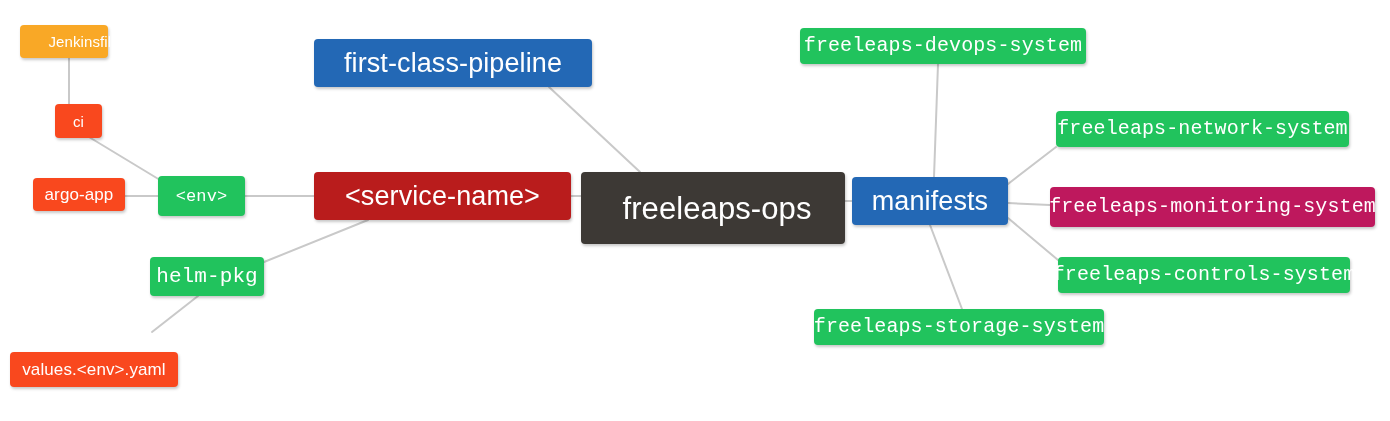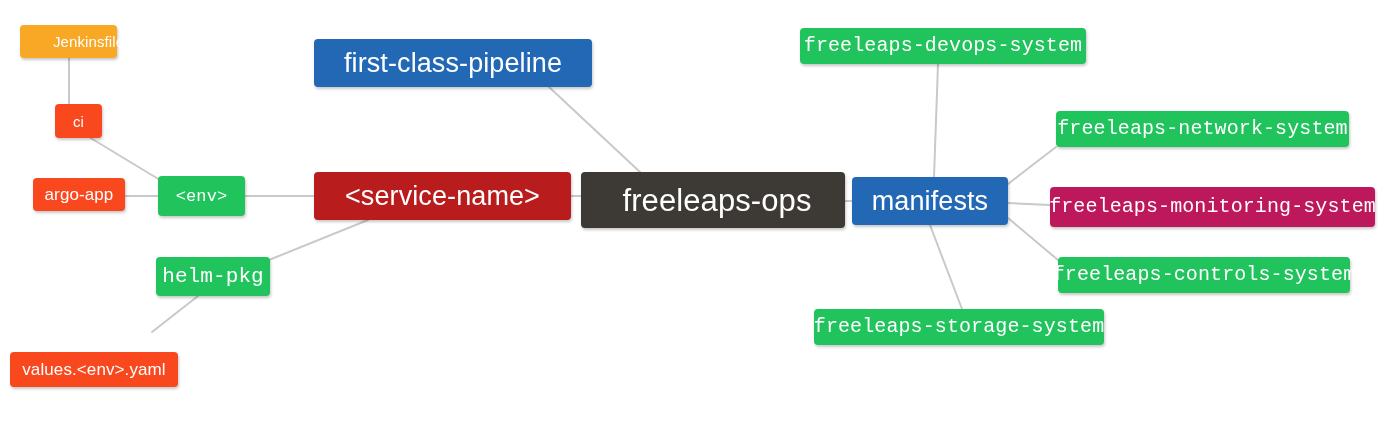--- a/index.html
+++ b/index.html
@@ -57,29 +57,29 @@
       <line x1="549" y1="87" x2="640" y2="172" stroke="#c9c9c9" stroke-width="2" stroke-linecap="round"></line>
       <line x1="571" y1="196" x2="581" y2="196" stroke="#c9c9c9" stroke-width="2" stroke-linecap="round"></line>
       <line x1="845" y1="201" x2="852" y2="201" stroke="#c9c9c9" stroke-width="2" stroke-linecap="round"></line>
       <line x1="934" y1="177" x2="938" y2="64" stroke="#c9c9c9" stroke-width="2" stroke-linecap="round"></line>
       <line x1="1008" y1="184" x2="1056" y2="147" stroke="#c9c9c9" stroke-width="2" stroke-linecap="round"></line>
       <line x1="1008" y1="203" x2="1050" y2="205" stroke="#c9c9c9" stroke-width="2" stroke-linecap="round"></line>
       <line x1="1008" y1="218" x2="1058" y2="260" stroke="#c9c9c9" stroke-width="2" stroke-linecap="round"></line>
       <line x1="930" y1="225" x2="962" y2="309" stroke="#c9c9c9" stroke-width="2" stroke-linecap="round"></line>
     </svg>
   <div id="node-layer">
-      <div class="node n-orange" style="left: 20px; top: 25px; width: 97px; height: 33px; font-size: 15px; background: rgb(249, 168, 38); color: rgb(255, 255, 255); padding-left: 40px;">Jenkinsfile</div>
+      <div class="node n-orange" style="left: 20px; top: 25px; width: 88px; height: 33px; font-size: 15px; background: rgb(249, 168, 38); color: rgb(255, 255, 255); padding-left: 40px;">Jenkinsfile</div>
       <div class="node n-red" style="left: 55px; top: 104px; width: 47px; height: 34px; font-size: 15px; background: rgb(249, 72, 30); color: rgb(255, 255, 255);">ci</div>
       <div class="node n-red" style="left: 33px; top: 178px; width: 92px; height: 33px; font-size: 17px; background: rgb(249, 72, 30); color: rgb(255, 255, 255); text-align: center;">argo-app</div>
       <div class="node n-green" style="left: 158px; top: 176px; width: 87px; height: 40px; font-size: 17px; background: rgb(33, 195, 93); color: rgb(255, 255, 255);">&lt;env&gt;</div>
-      <div class="node n-green" style="left: 150px; top: 257px; width: 114px; height: 39px; font-size: 21px; background: rgb(33, 195, 93); color: rgb(255, 255, 255); margin-left: 6px;">helm-pkg</div>
+      <div class="node n-green" style="left: 150px; top: 257px; width: 114px; height: 39px; font-size: 21px; background: rgb(33, 195, 93); color: rgb(255, 255, 255);">helm-pkg</div>
       <div class="node n-red" style="left: 10px; top: 332px; width: 168px; height: 35px; font-size: 17px; background: rgb(249, 72, 30); color: rgb(255, 255, 255); margin-top: 20px;">values.&lt;env&gt;.yaml</div>
       <div class="node n-blue" style="left: 314px; top: 39px; width: 278px; height: 48px; font-size: 27px; background: rgb(35, 104, 181); color: rgb(255, 255, 255);">first-class-pipeline</div>
       <div class="node n-blue" style="left: 314px; top: 172px; width: 257px; height: 48px; font-size: 27px; background: #b91c1c; color: rgb(255, 255, 255);">&lt;service-name&gt;</div>
-      <div class="node n-root" style="left: 581px; top: 172px; width: 264px; height: 56px; font-size: 31px; background: rgb(61, 57, 53); color: rgb(255, 255, 255); padding-left: 8px;">freeleaps-ops</div>
+      <div class="node n-root" style="left: 581px; top: 172px; width: 264px; height: 72px; font-size: 31px; background: rgb(61, 57, 53); color: rgb(255, 255, 255); padding-left: 8px;">freeleaps-ops</div>
       <div class="node n-blue" style="left: 852px; top: 177px; width: 156px; height: 48px; font-size: 27px; background: rgb(35, 104, 181); color: rgb(255, 255, 255);">manifests</div>
       <div class="node n-green" style="left: 800px; top: 28px; width: 286px; height: 36px; font-size: 20px; background: rgb(33, 195, 93); color: rgb(255, 255, 255);">freeleaps-devops-system</div>
       <div class="node n-green" style="left: 1056px; top: 111px; width: 293px; height: 36px; font-size: 20px; background: rgb(33, 195, 93); color: rgb(255, 255, 255);">freeleaps-network-system</div>
       <div class="node n-green" style="left: 1050px; top: 187px; width: 325px; height: 40px; font-size: 20px; background: #be185d; color: rgb(255, 255, 255);">freeleaps-monitoring-system</div>
       <div class="node n-green" style="left: 1058px; top: 257px; width: 292px; height: 36px; font-size: 20px; background: rgb(33, 195, 93); color: rgb(255, 255, 255);">freeleaps-controls-system</div>
       <div class="node n-green" style="left: 814px; top: 309px; width: 290px; height: 36px; font-size: 20px; background: rgb(33, 195, 93); color: rgb(255, 255, 255);">freeleaps-storage-system</div>
     </div>
 </div>
 
 </body></html>

